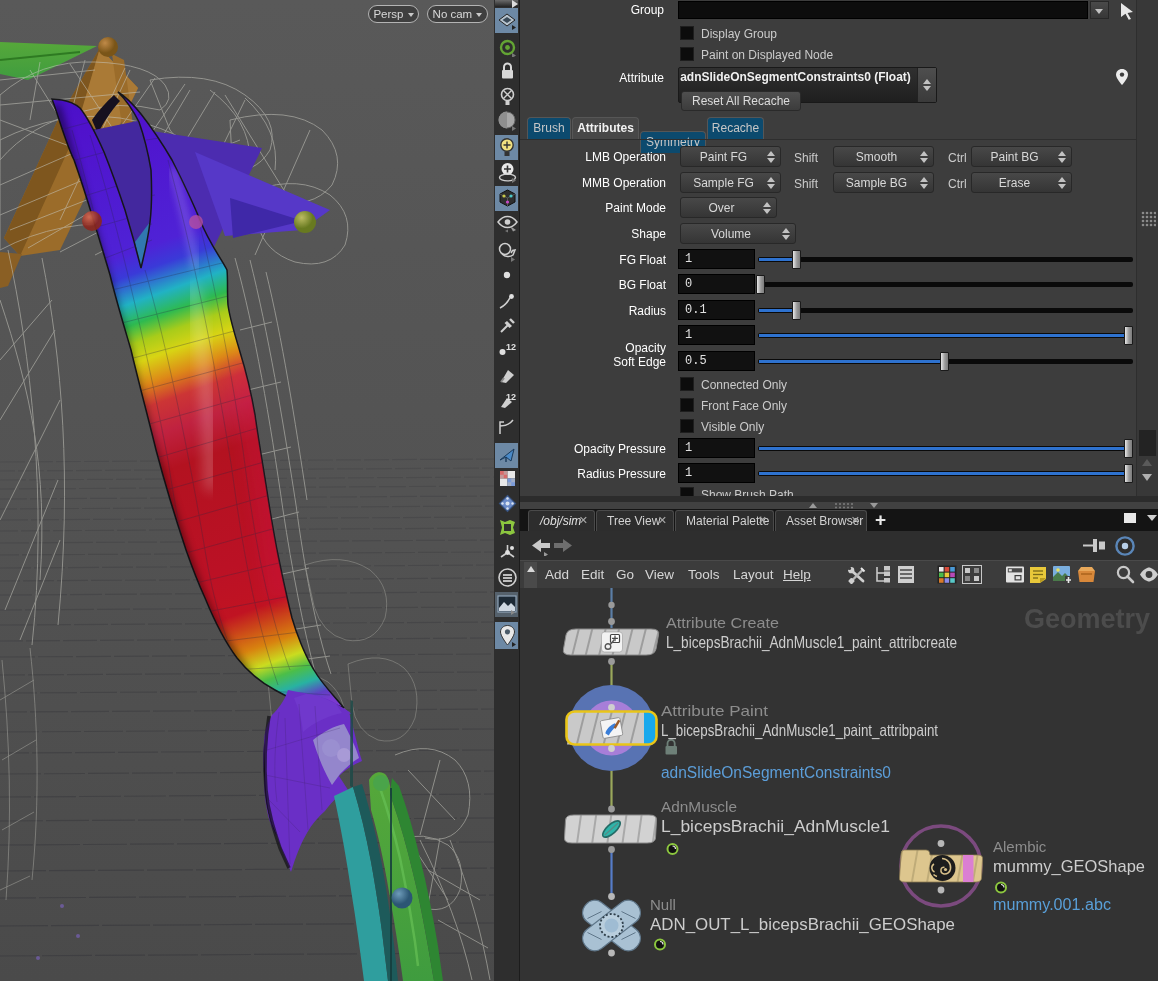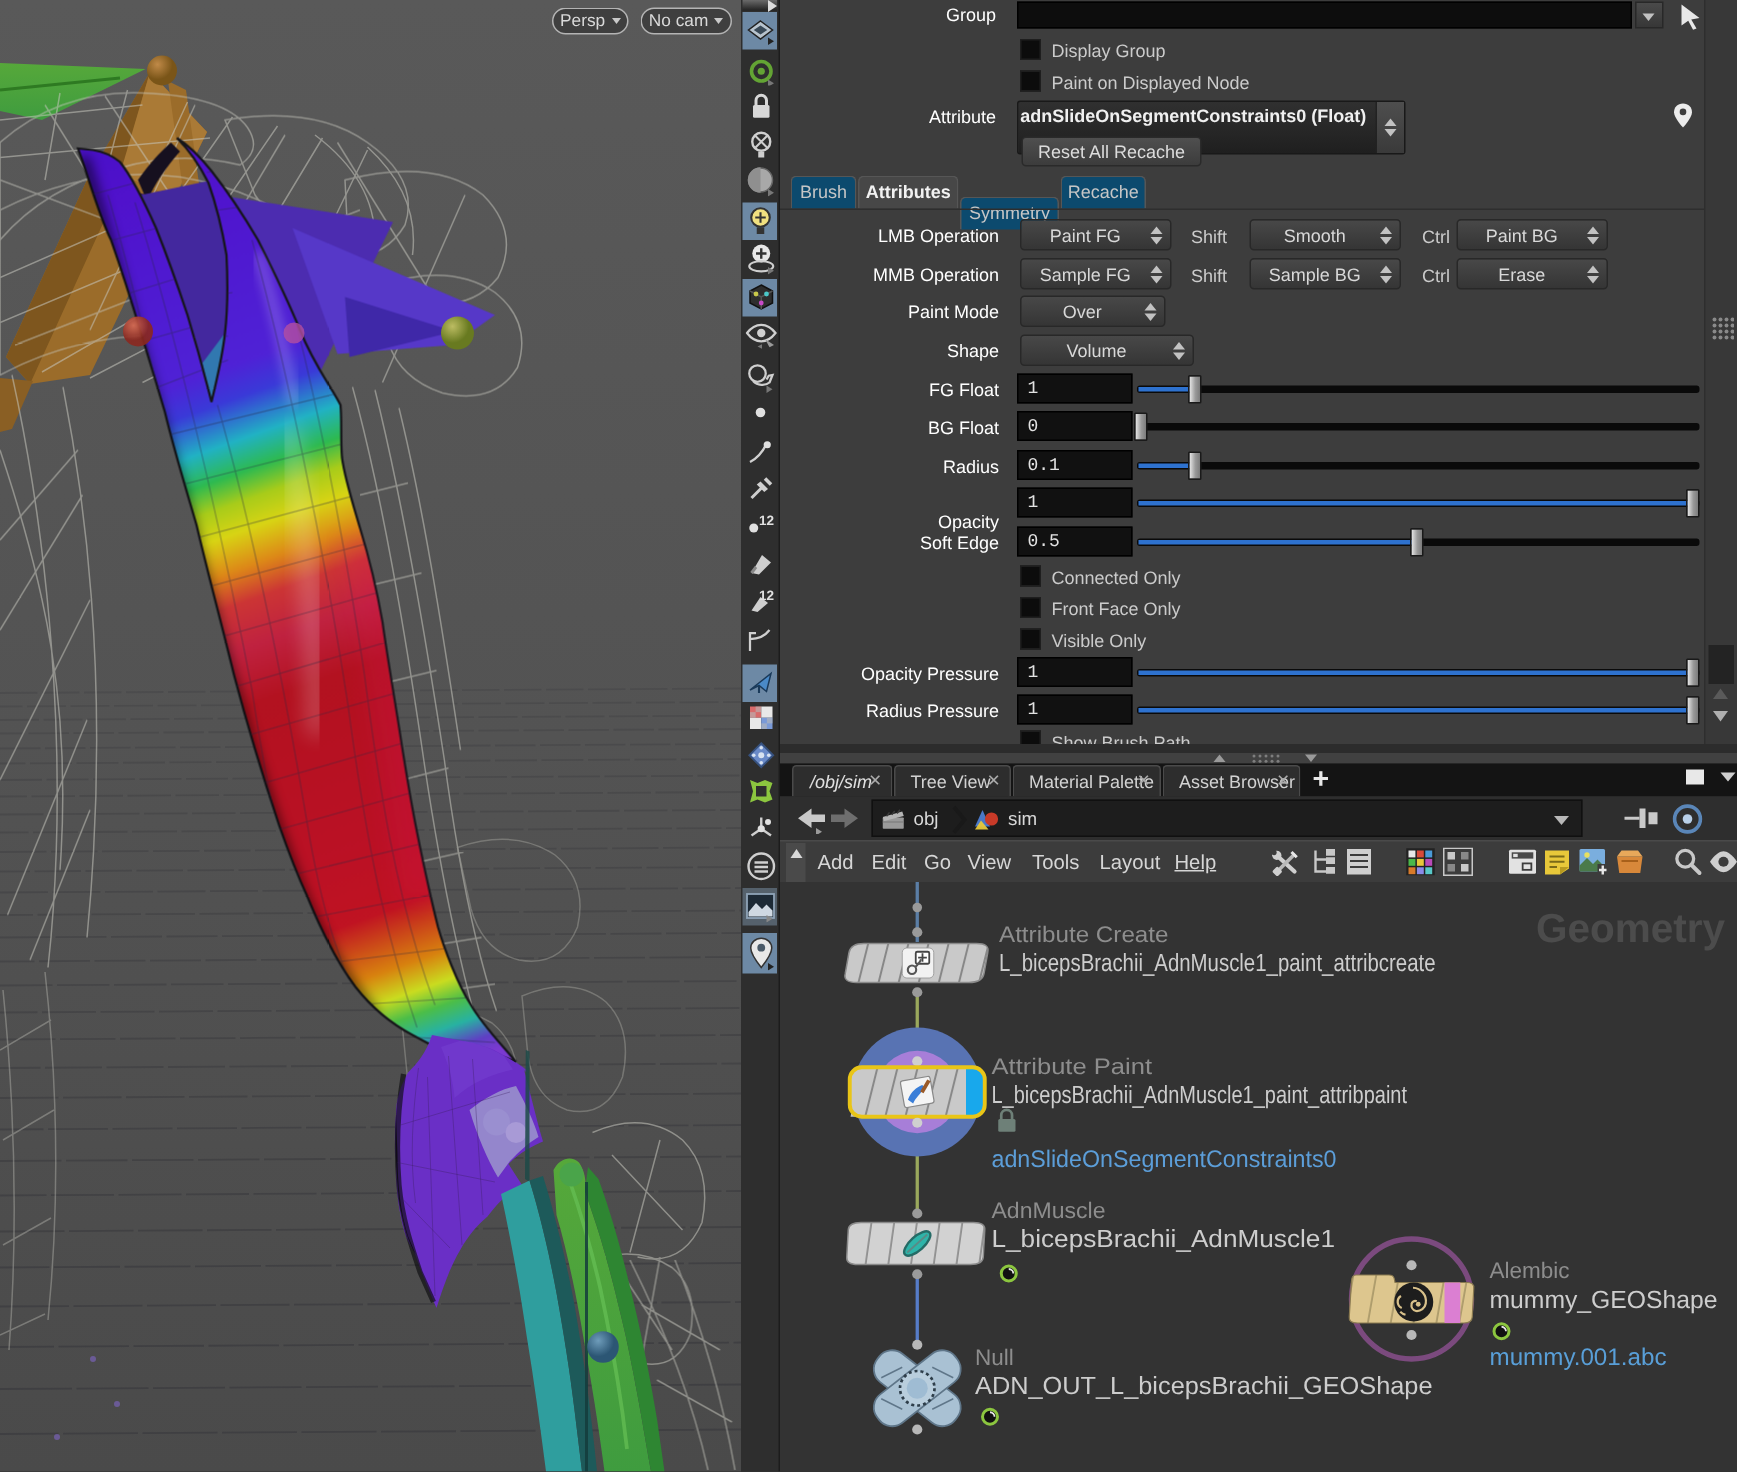--- a/index.html
+++ b/index.html
@@ -616,43 +616,20 @@
   <div style="position:absolute;left:604px;top:4px;width:12px;height:10px;background:#e8e8e8;"></div>
   <i style="position:absolute;left:627px;top:6px;width:0;height:0;border-left:5px solid transparent;border-right:5px solid transparent;border-top:6px solid #cfcfcf;"></i>
 </div>
 
 <div class="abs" id="pathbar" style="left:520px;top:531px;width:638px;height:29px;background:#2e2e2e;">
   <svg style="position:absolute;left:10px;top:5px;" width="44" height="20">
     <path d="M11 3 L11 7 L20 7 L20 12 L11 12 L11 16 L2 9.5 Z" fill="#c9c9c9"></path>
     <path d="M14 16 l4 2.5 l-4 2.5 Z" fill="#9a9a9a"></path>
     <path d="M33 3 L33 7 L24 7 L24 12 L33 12 L33 16 L42 9.5 Z" fill="#6e6e6e"></path>
   </svg>
-  <div style="position:absolute;left:61px;top:2px;width:474px;height:25px;background:#1d1d1d;border:1px solid #101010;box-sizing:border-box;">
-    <svg style="position:absolute;left:5px;top:4px;" width="18" height="16">
-      <rect x="1.5" y="7" width="14" height="7.5" rx="0.5" fill="#9a9a9a"></rect>
-      <path d="M1.5 6.6 L14.5 3 L15.5 6 L2.5 9.4 Z" fill="#b5b5b5"></path>
-      <g stroke="#3a3a3a" stroke-width="1">
-          <line x1="4" y1="6.2" x2="6" y2="3.6"></line>
-          <line x1="7.5" y1="5.2" x2="9.5" y2="2.7"></line>
-          <line x1="11" y1="4.3" x2="13" y2="1.9"></line>
-        </g>
-      <line x1="1.5" y1="10" x2="15.5" y2="10" stroke="#777" stroke-width="0.8"></line>
-    </svg>
-    <span style="position:absolute;left:27px;top:5px;color:#d8d8d8;font-size:12.5px;">obj</span>
-    <svg style="position:absolute;left:52px;top:3px;" width="14" height="19">
-        <path d="M2 1 L9 9.5 L2 18" stroke="#191919" stroke-width="2.6" fill="none"></path>
-      </svg>
-    <svg style="position:absolute;left:66px;top:4px;" width="19" height="17">
-      <path d="M7 2 L12 13 L2 13 Z" fill="#4a78c8"></path>
-      <circle cx="13" cy="8" r="4.4" fill="#c83a28"></circle>
-      <path d="M6 9 L11 15 L2 15 Z" fill="#e8c83a" opacity="0.95"></path>
-    </svg>
-    <span style="position:absolute;left:90px;top:5px;color:#d8d8d8;font-size:12.5px;">sim</span>
-    <i style="position:absolute;right:8px;top:10px;width:0;height:0;border-left:5px solid transparent;border-right:5px solid transparent;border-top:6px solid #b8b8b8;"></i>
-  </div>
   <svg style="position:absolute;left:561px;top:6px;" width="26" height="17">
     <line x1="2" y1="8.5" x2="12" y2="8.5" stroke="#c9c9c9" stroke-width="2"></line>
     <rect x="12" y="2" width="4" height="13" fill="#c9c9c9"></rect>
     <rect x="18" y="4.5" width="6" height="8" fill="#c9c9c9"></rect>
   </svg>
   <svg style="position:absolute;left:594px;top:4px;" width="22" height="22">
     <circle cx="11" cy="11" r="8.6" fill="none" stroke="#5a86b8" stroke-width="2.4"></circle>
     <circle cx="11" cy="11" r="3.2" fill="#b8cfe8"></circle>
   </svg>
 </div>

